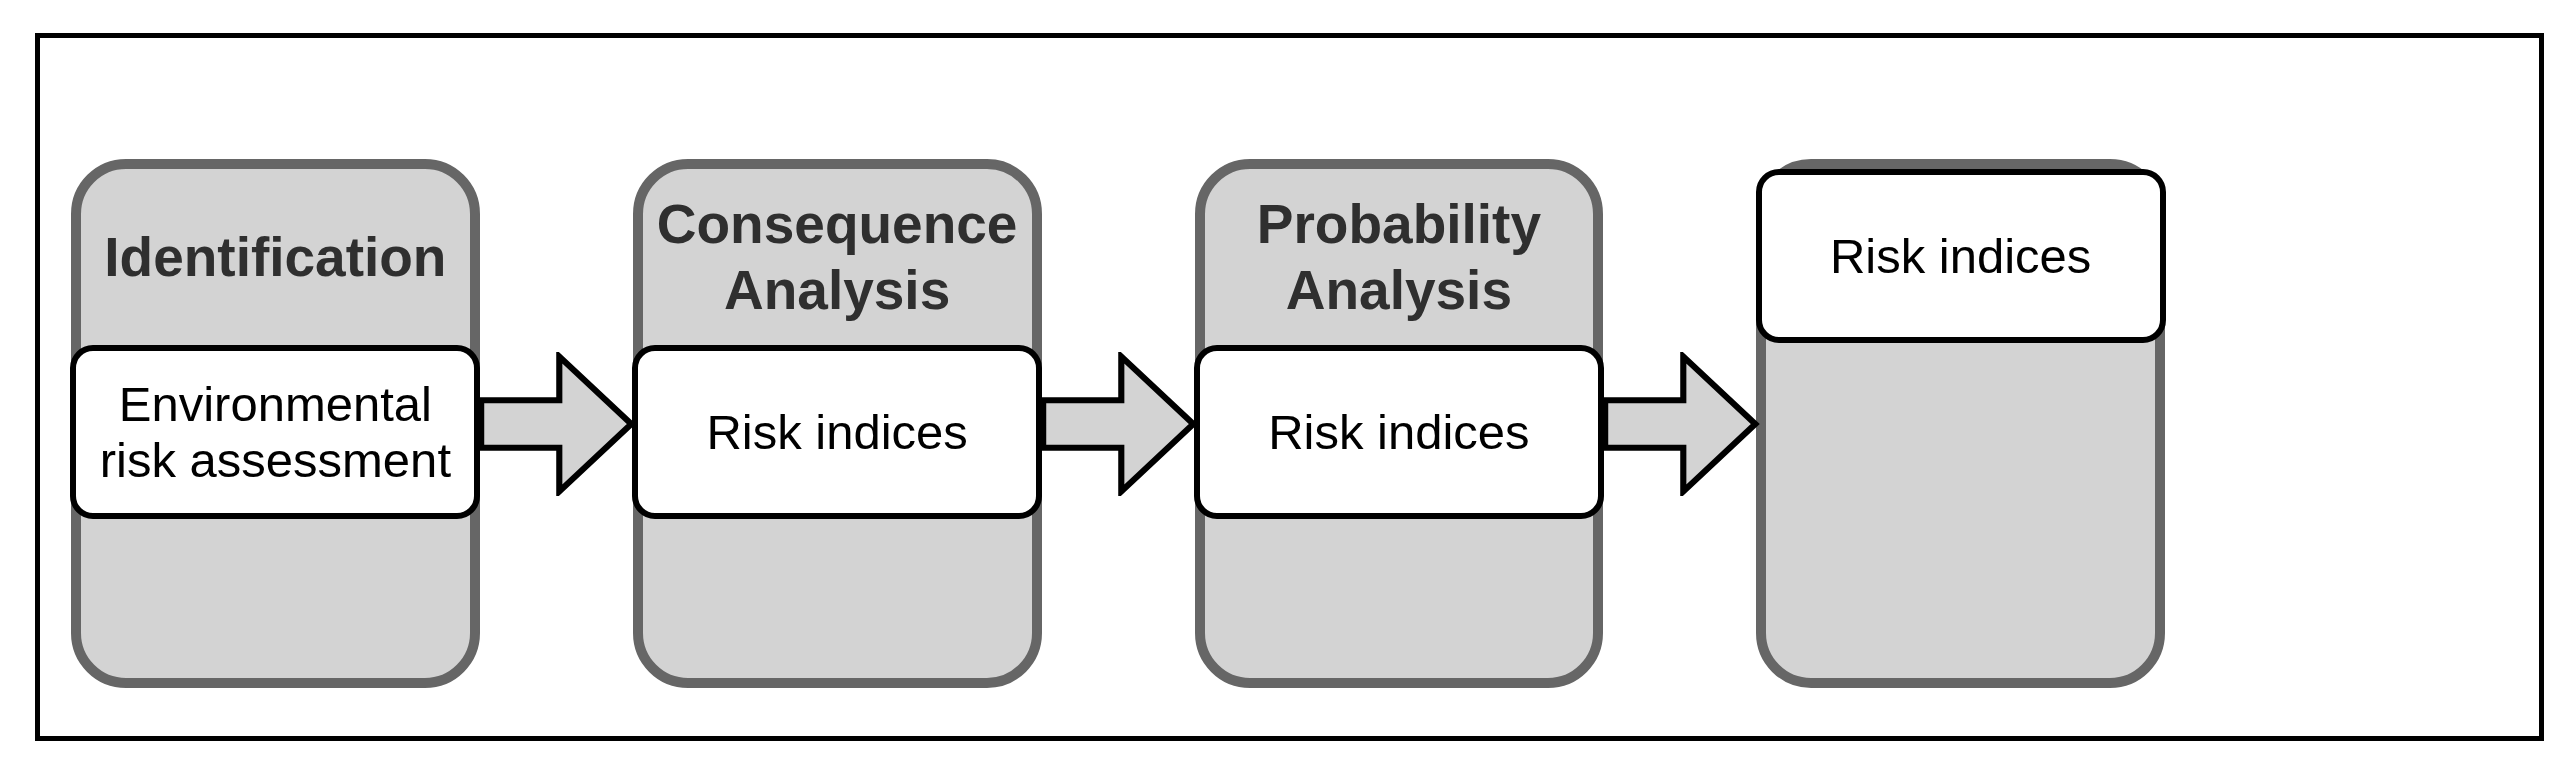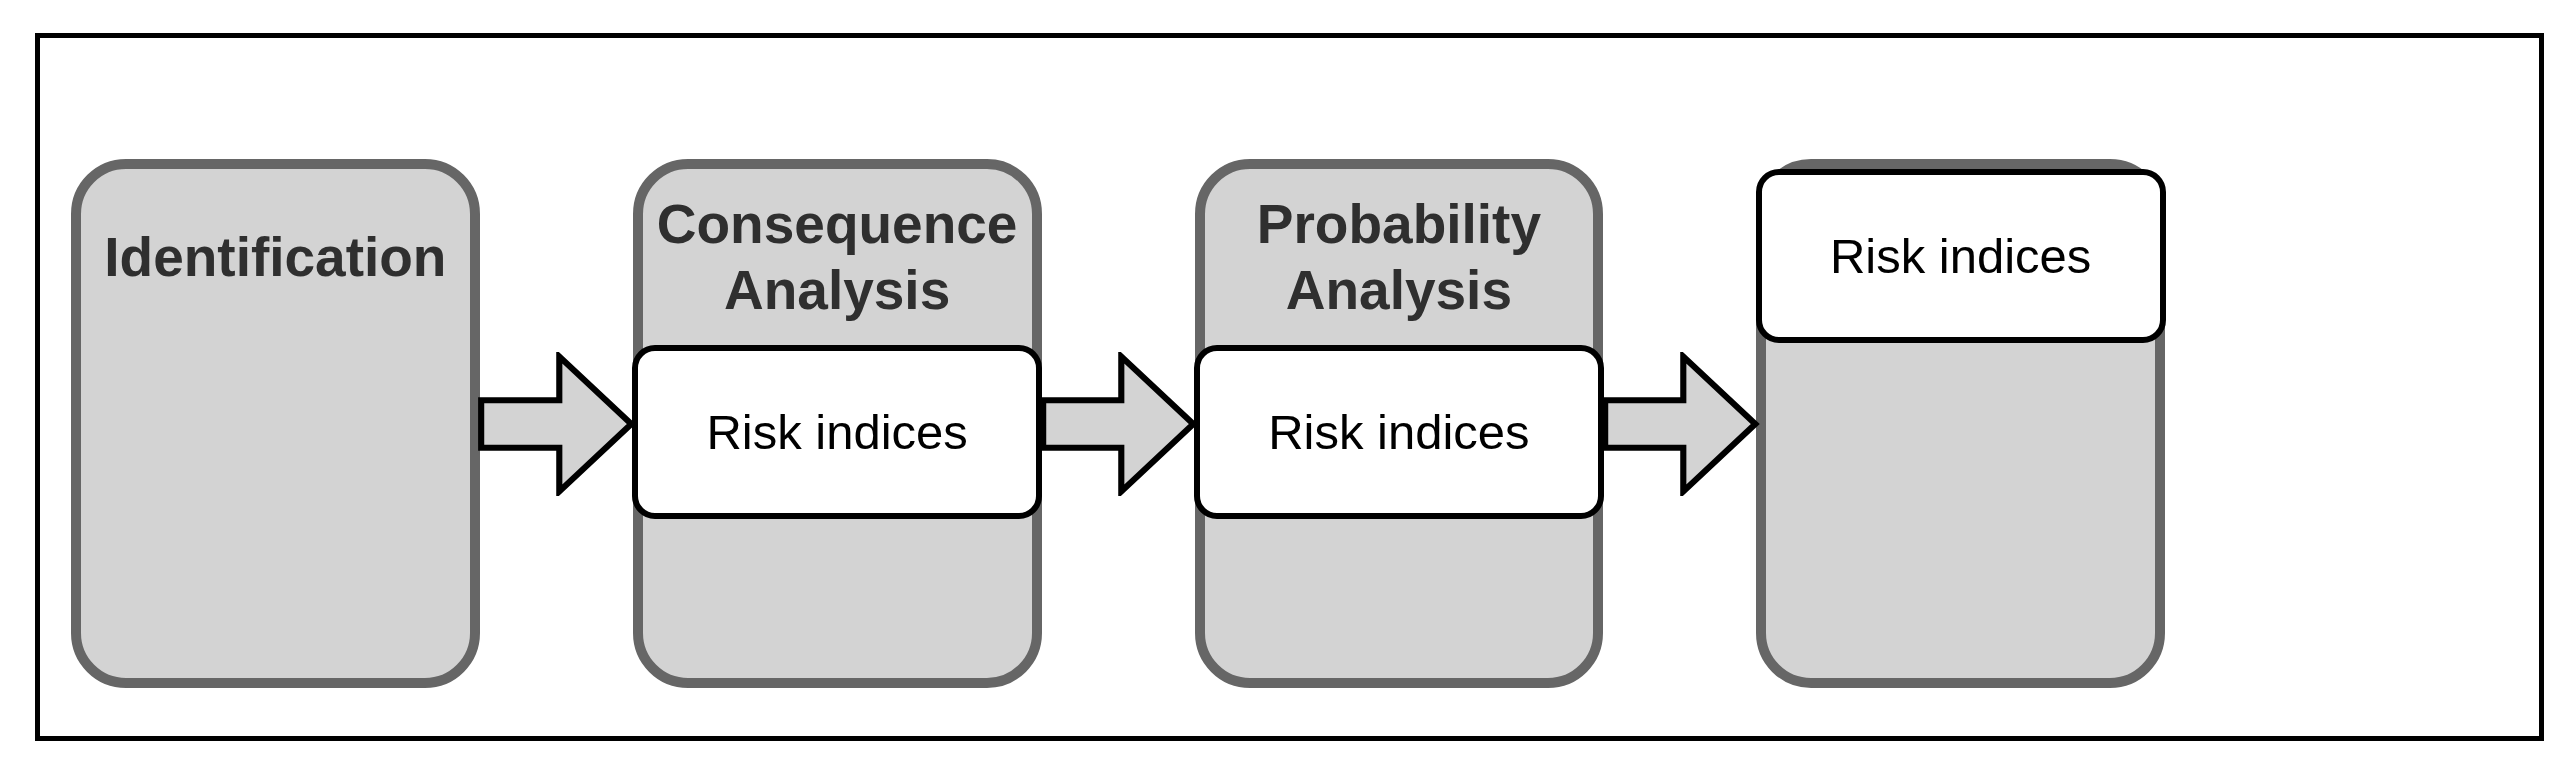--- a/index.html
+++ b/index.html
@@ -86,20 +86,23 @@
 </style>
 </head>
 <body>
 
 <div class="frame"></div>
 
 <div class="stages-row">
 
   <div class="stage">
     <div class="stage-header">Identification</div>
+    <div class="stage-output">
+      <span>Environmental risk assessment</span>
+    </div>
   </div>
 
   <div class="arrow-gap">
     <svg width="158" height="144" viewBox="0 0 206 188" xmlns="http://www.w3.org/2000/svg">
       <path d="M4 63 L106 63 L106 6 L200 94 L106 182 L106 125 L4 125 Z" fill="#d3d3d3" stroke="#000000" stroke-width="8" stroke-linejoin="miter"></path>
     </svg>
   </div>
 
   <div class="stage">
     <div class="stage-header">Consequence Analysis</div>

